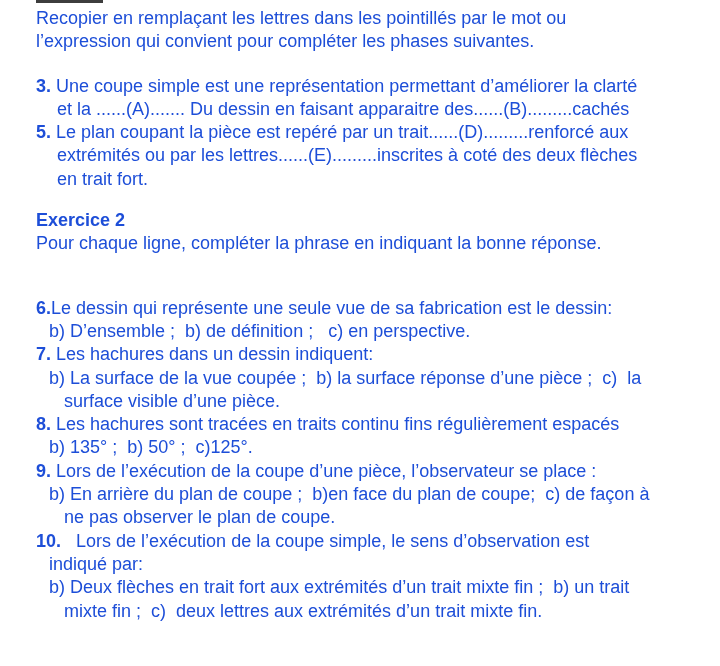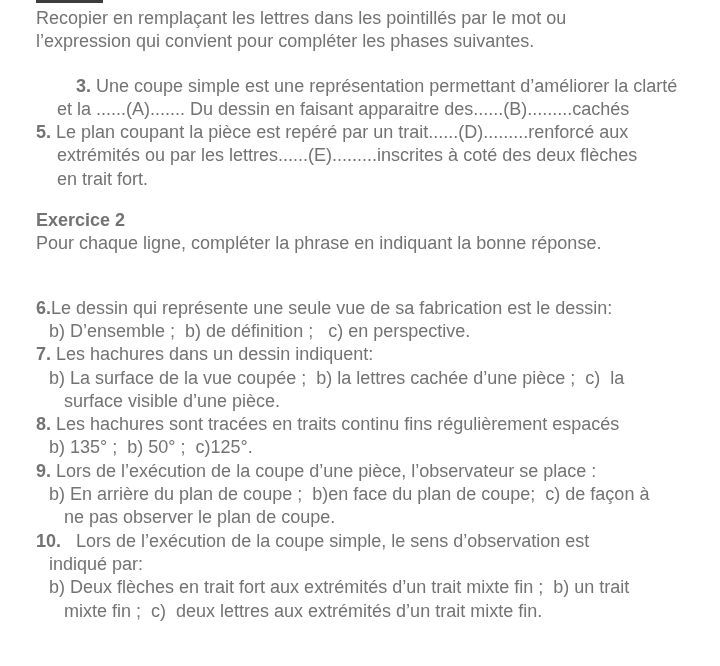--- a/index.html
+++ b/index.html
@@ -6,35 +6,35 @@
   .page {
     position: relative;
     width: 720px;
     height: 666px;
     box-sizing: border-box;
     background: #ffffff;
     overflow: hidden;
     font-family: "Liberation Sans", "DejaVu Sans", sans-serif;
     font-size: 18px;
     line-height: 23.3px;
-    color: #737373;
+    color: #1d4ed8;
     padding: 7px 24px 0 36px;
   }
   .top-rule {
     position: absolute;
     top: 0; left: 36px;
     width: 67px; height: 2.5px;
     background: #3d3d3d;
   }
   .line { white-space: pre; }
   .num { font-weight: 700; }
   .ind-c1 { padding-left: 21px; }   
   .ind-opt { padding-left: 13px; }  
   .ind-deep { padding-left: 28px; } 
-  .mt-items { margin-top: 21px; margin-left: 40px; }
+  .mt-items { margin-top: 21px; }
   .mt-ex2 { margin-top: 18px; }
   .mt-q { margin-top: 41px; }
   .heading {
     font-weight: 700;
     text-decoration-thickness: 1.5px;
     text-underline-offset: 3px;
     white-space: pre;
   }
 </style>
 </head>
@@ -55,21 +55,21 @@
   <div class="line ind-c1">extrémités ou par les lettres......(E).........inscrites à coté des deux flèches</div>
   <div class="line ind-c1">en trait fort.</div>
 
   <div class="mt-ex2"><span class="heading">Exercice 2</span></div>
   <div class="line">Pour chaque ligne, compléter la phrase en indiquant la bonne réponse.</div>
 
   <div class="line mt-q"><span class="num">6.</span><span>Le dessin qui représente une seule vue de sa fabrication est le dessin:</span></div>
   <div class="line ind-opt">b) D’ensemble ;  b) de définition ;   c) en perspective.</div>
 
   <div class="line"><span class="num">7.</span><span> Les hachures dans un dessin indiquent:</span></div>
-  <div class="line ind-opt">b) La surface de la vue coupée ;  b) la lettres cachée d’une pièce ;  c)  la</div>
+  <div class="line ind-opt">b) La surface de la vue coupée ;  b) la surface réponse d’une pièce ;  c)  la</div>
   <div class="line ind-deep">surface visible d’une pièce.</div>
 
   <div class="line"><span class="num">8.</span><span> Les hachures sont tracées en traits continu fins régulièrement espacés</span></div>
   <div class="line ind-opt">b) 135° ;  b) 50° ;  c)125°.</div>
 
   <div class="line"><span class="num">9.</span><span> Lors de l’exécution de la coupe d’une pièce, l’observateur se place :</span></div>
   <div class="line ind-opt">b) En arrière du plan de coupe ;  b)en face du plan de coupe;  c) de façon à</div>
   <div class="line ind-deep">ne pas observer le plan de coupe.</div>
 
   <div class="line"><span class="num">10.</span><span>   Lors de l’exécution de la coupe simple, le sens d’observation est</span></div>

